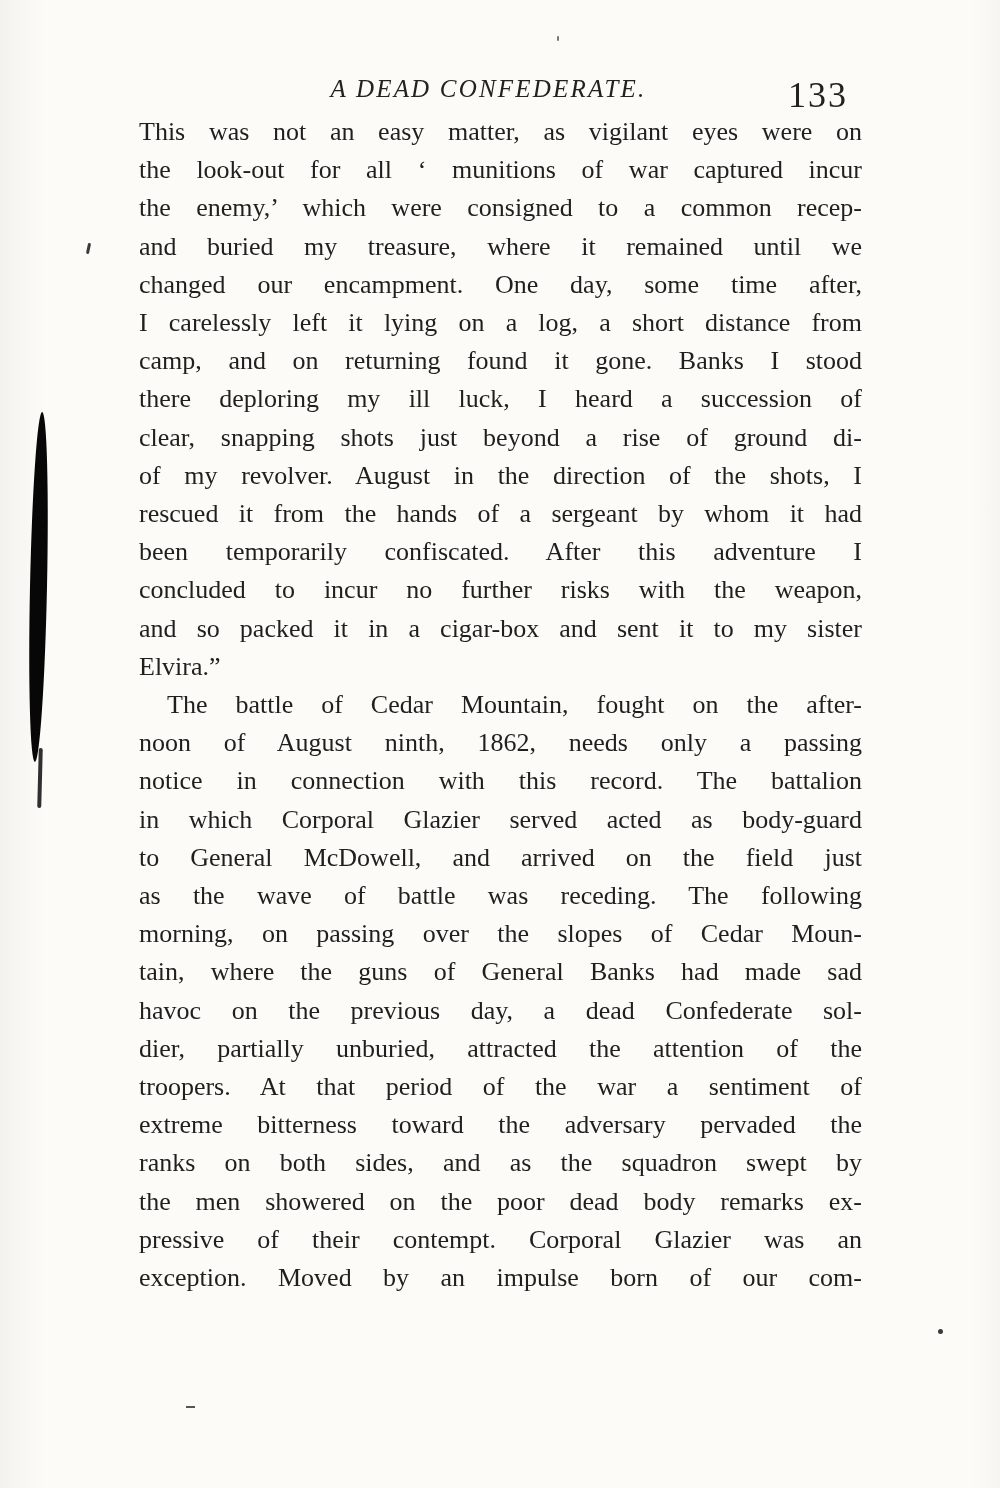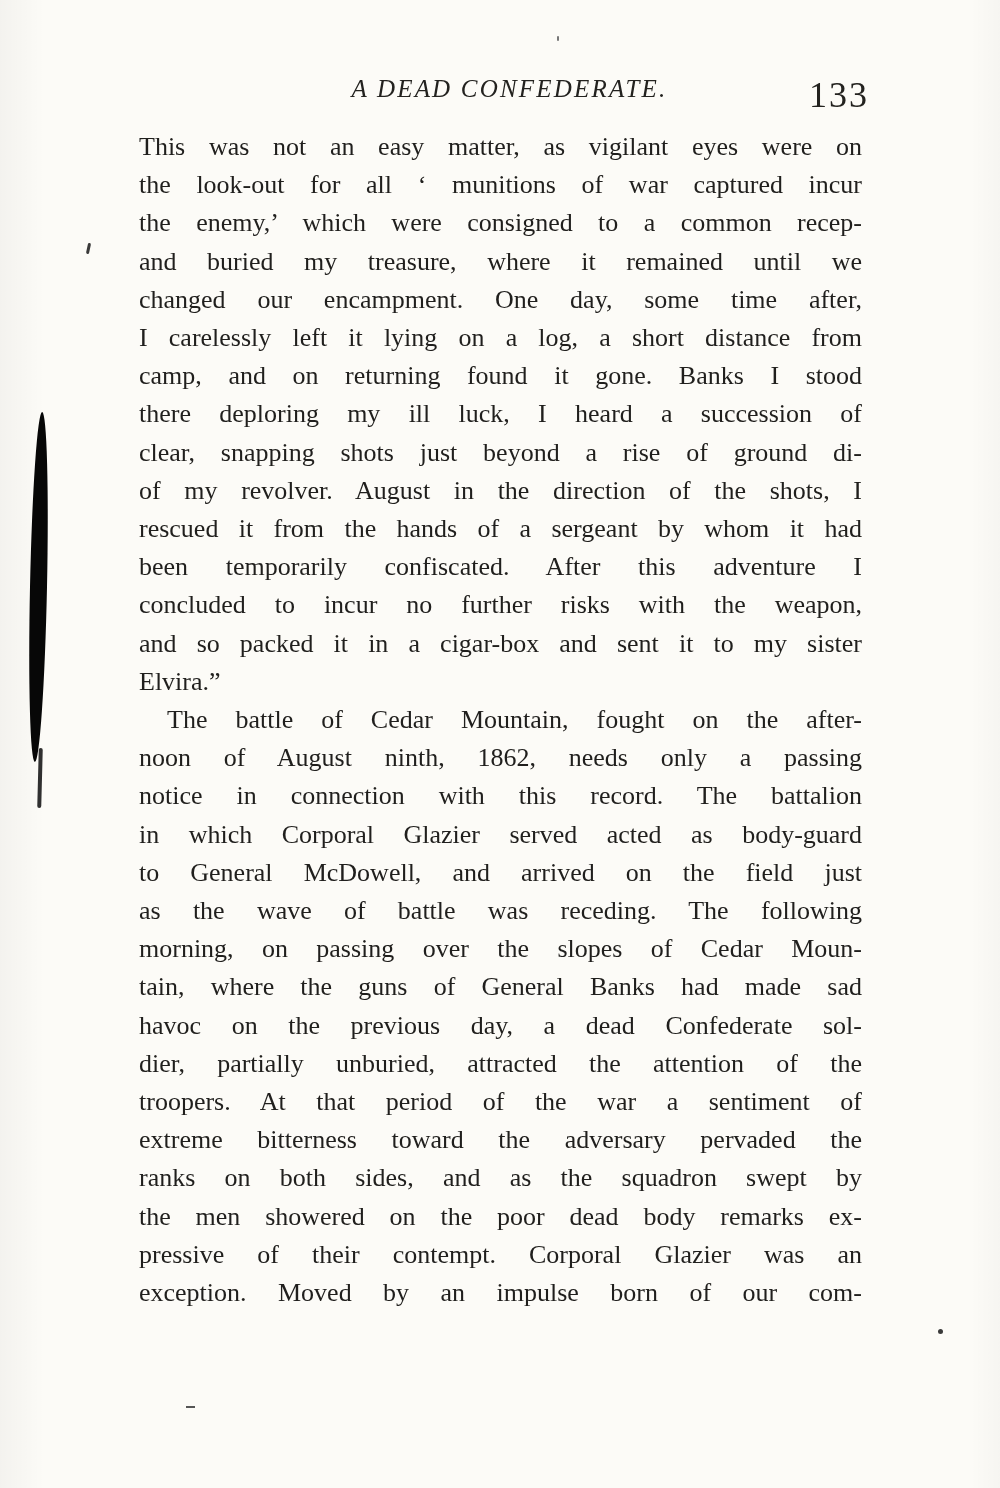--- a/index.html
+++ b/index.html
@@ -16,21 +16,21 @@
     position: absolute;
     inset: 0;
     background:
       linear-gradient(90deg, rgba(0,0,0,0.035), rgba(0,0,0,0) 45px),
       linear-gradient(270deg, rgba(0,0,0,0.025), rgba(0,0,0,0) 30px),
       #fcfbf7;
   }
   .header {
     position: absolute;
     top: 74px;
-    left: 148px;
+    left: 127px;
     width: 723px;
     height: 40px;
   }
   .header-title {
     position: absolute;
     left: 0;
     width: 100%;
     top: 1px;
     text-align: center;
     font-style: italic;
@@ -41,21 +41,21 @@
   .page-number {
     position: absolute;
     right: 2px;
     top: 0;
     font-size: 36px;
     letter-spacing: 2px;
     color: #23221f;
   }
   .page-body {
     position: absolute;
-    top: 128px;
+    top: 113px;
     left: 139px;
     width: 723px;
     font-size: 26px;
     line-height: 38.2px;
   }
   .paragraph { margin: 0; padding: 0; }
   .line {
     text-align: justify;
     text-align-last: justify;
     hyphens: none;

